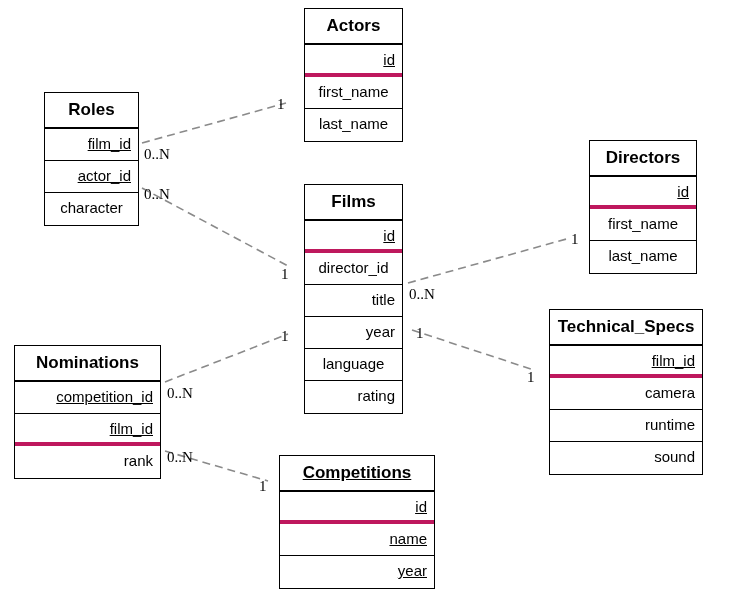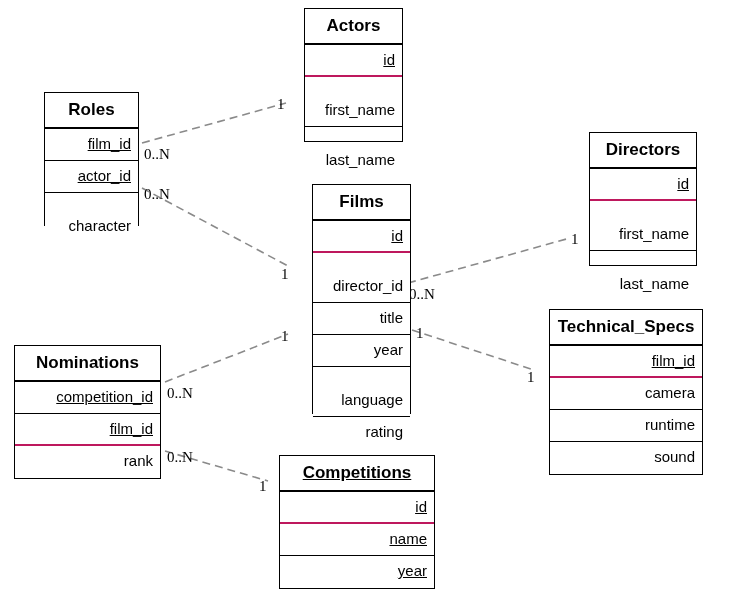--- a/index.html
+++ b/index.html
@@ -50,24 +50,24 @@
     padding: 0 7px;
     border-bottom: 1px solid #000000;
     background: #ffffff;
     white-space: nowrap;
     overflow: hidden;
   }
   .attr:last-child {
     border-bottom: none;
   }
   .attr.keysep {
-    border-bottom: 2px solid #be185d;
+    border-bottom: 4px solid #be185d;
   }
   .attr.right { text-align: right; }
-  .attr.left  { text-align: right; margin-top: 18px;  }
+  .attr.left  { text-align: center;  }
   .attr.ital  { }
   .attr.under .t { text-decoration: underline; }
 
   .card {
     position: absolute;
     font-family: "Liberation Serif", serif;
     font-size: 15px;
     color: #000000;
     white-space: nowrap;
   }
@@ -101,27 +101,27 @@
       <div class="attr right ital under"><span class="t">film_id</span></div>
       <div class="attr right ital under"><span class="t">actor_id</span></div>
       <div class="attr left"><span class="t">character</span></div>
     </div>
     <div class="entity" style="left: 304px; top: 8px; width: 99px; height: 134px;">
       <div class="entity-title">Actors</div>
       <div class="attr right under keysep"><span class="t">id</span></div>
       <div class="attr left"><span class="t">first_name</span></div>
       <div class="attr left"><span class="t">last_name</span></div>
     </div>
-    <div class="entity" style="left: 589px; top: 132px; width: 108px; height: 134px;">
+    <div class="entity" style="left: 589px; top: 140px; width: 108px; height: 134px;">
       <div class="entity-title">Directors</div>
       <div class="attr right under keysep"><span class="t">id</span></div>
       <div class="attr left"><span class="t">first_name</span></div>
       <div class="attr left"><span class="t">last_name</span></div>
     </div>
-    <div class="entity" style="left: 312px; top: 184px; width: 99px; height: 230px;">
+    <div class="entity" style="left: 304px; top: 184px; width: 99px; height: 230px;">
       <div class="entity-title">Films</div>
       <div class="attr right under keysep"><span class="t">id</span></div>
       <div class="attr left ital"><span class="t">director_id</span></div>
       <div class="attr right"><span class="t">title</span></div>
       <div class="attr right"><span class="t">year</span></div>
       <div class="attr left"><span class="t">language</span></div>
       <div class="attr right"><span class="t">rating</span></div>
     </div>
     <div class="entity" style="left: 549px; top: 309px; width: 154px; height: 166px;">
       <div class="entity-title">Technical_Specs</div>

